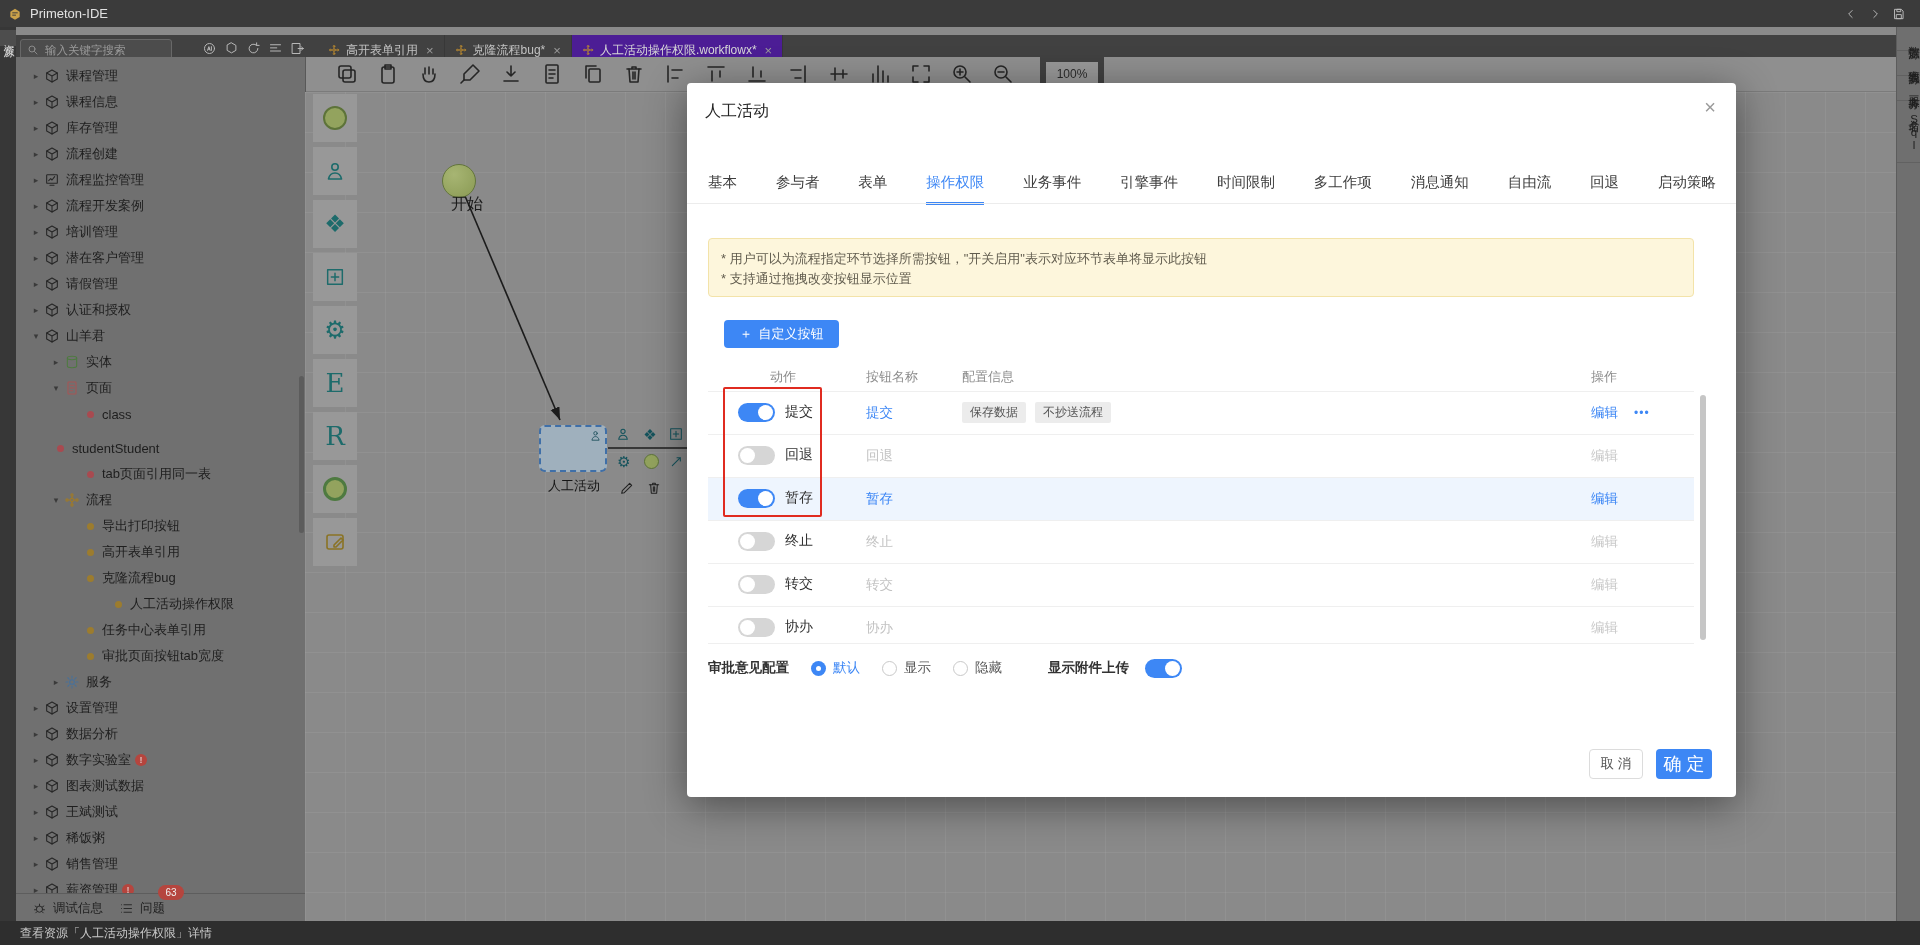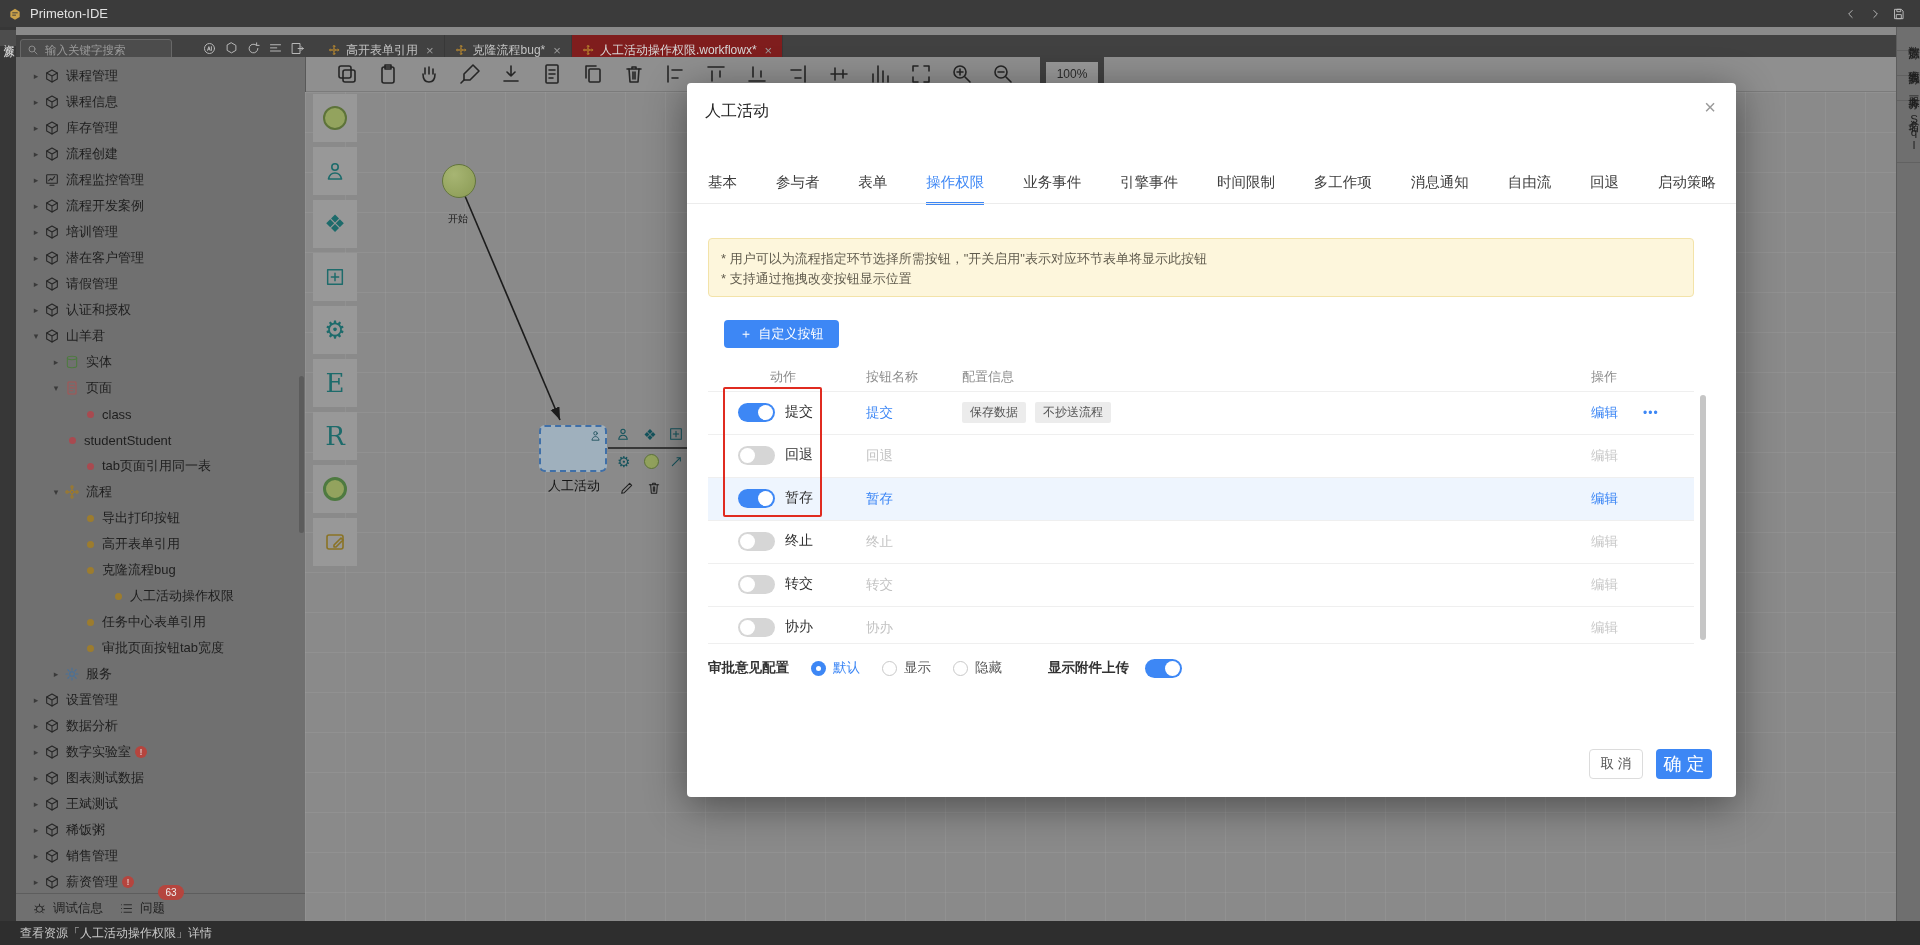--- a/index.html
+++ b/index.html
@@ -25,21 +25,21 @@
   #searchbox{position:absolute;left:4px;top:4px;width:150px;height:20px;background:#4c4c4c;border:1px solid #686868;border-radius:3px;display:flex;align-items:center;color:#a5a5a5}
   #searchbox .ic{width:12px;height:12px;margin:0 4px 0 6px;color:#9a9a9a}
   #searchbox input{background:transparent;border:none;outline:none;color:#c8c8c8;font-size:11.5px;width:110px}
   #searchbox input::placeholder{color:#9a9a9a}
   #quickicons{position:absolute;left:186px;top:6px;display:flex;gap:7px;color:#b8b8b8}
   #quickicons .ic{width:15px;height:15px}
   #edtabs{position:absolute;left:302px;top:0;height:30px;display:flex}
   .edtab{height:30px;display:flex;align-items:center;padding:0 10px;font-size:12px;color:#c3c3c3;border-right:1px solid #383838;position:relative}
   .edtab .wf{width:12px;height:12px;color:#bd8b30;margin-right:6px}
   .edtab .x{margin-left:8px;color:#9a9a9a;font-size:13px}
-  .edtab.active{background:#7f1d1d;color:#d8d8d8}
+  .edtab.active{background:#4c1d95;color:#d8d8d8}
   .edtab.active:after{content:"";position:absolute;left:0;right:0;bottom:0;height:3px;background:#3f7fd4}
 
   
   #toolbar{position:absolute;left:305px;top:57px;width:1591px;height:35px;background:#8f8f8f;border-bottom:1px solid #7b7b7b;display:flex;align-items:center;padding-left:30px;box-sizing:border-box}
   .tbi{width:24px;height:24px;margin-right:17px;color:#262626}
   #zoomlevel{margin-left:8px;width:52px;height:24px;background:#989898;border:6px solid #404040;color:#2b2b2b;font-size:12px;display:flex;align-items:center;justify-content:center}
 
   
   #sidebar{position:absolute;left:16px;top:57px;width:289px;height:836px;background:#707070;border-right:1px solid #585858;overflow:hidden}
   #tree{position:absolute;left:0;top:6px;width:100%}
@@ -64,21 +64,21 @@
     background-image:linear-gradient(rgba(255,255,255,.06) 1px,transparent 1px),linear-gradient(90deg,rgba(255,255,255,.06) 1px,transparent 1px);
     background-size:40px 40px;}
   #palette{position:absolute;left:8px;top:2px;width:44px}
   .pcell{width:44px;height:48px;margin-bottom:5px;background:#989898;display:flex;align-items:center;justify-content:center;color:#1d6b6b}
   .pcell .ic{width:24px;height:24px}
   .pcell .uni{font-size:24px;line-height:1}
   .pcell .letter{font-family:"DejaVu Serif","Liberation Serif",serif;font-size:26px;color:#1d6b6b}
   .cgreen{width:24px;height:24px;border-radius:50%;background:#93a35e;border:2px solid #5d7339;box-sizing:border-box}
   .cring{width:24px;height:24px;border-radius:50%;background:#93a35e;border:3px solid #4e7a40;box-sizing:border-box}
   #startnode{position:absolute;left:137px;top:72px;width:32px;height:32px;border-radius:50%;background:radial-gradient(circle at 35% 30%,#a7b573,#8a9a54);border:1.5px solid #63753c}
-  #startlabel{position:absolute;left:128px;top:120px;width:50px;text-align:center;font-size:10px;color:#1b1b1b}
+  #startlabel{position:absolute;left:128px;top:102px;width:50px;text-align:right;font-size:16px;color:#1b1b1b}
   #edges{position:absolute;left:0;top:0;width:100%;height:100%;pointer-events:none}
   #actnode{position:absolute;left:234px;top:333px;width:68px;height:47px;border:2px dashed #3f6fa8;border-radius:6px;background:#9fb0bd;box-sizing:border-box}
   #actnode .ic{position:absolute;right:3px;top:2px;width:13px;height:13px;color:#1d4f5c}
   #actlabel{position:absolute;left:224px;top:385px;width:90px;text-align:center;font-size:13px;color:#161616}
   .qi{position:absolute;width:18px;height:18px;color:#15535c;display:flex;align-items:center;justify-content:center}
   .qi .ic{width:16px;height:16px}
   .qi .uni{font-size:15px;line-height:1}
   .qi .cgreen{width:15px;height:15px;border-width:1.5px}
 
   
@@ -103,21 +103,21 @@
   .mrow.hl{background:#eef5fe}
   .switch{position:absolute;left:30px;top:11px;width:37px;height:19px;border-radius:10px;background:#d6d6d6}
   .switch.on{background:#3d87f5}
   .switch i{position:absolute;top:2px;left:2px;width:15px;height:15px;border-radius:50%;background:#fff}
   .switch.on i{left:auto;right:2px}
   .acl{position:absolute;left:77px;top:11px;font-weight:500;color:#333}
   .bname{position:absolute;left:158px;top:12px;font-size:13.5px}
   .bname.en{color:#3d87f5}.bname.dis{color:#c3c3c3}
   .tags{position:absolute;left:254px;top:10px;display:flex;gap:9px}
   .tag{background:#ececec;color:#555;font-size:12px;height:21px;line-height:21px;padding:0 8px;border-radius:2px}
-  .ops{position:absolute;left:883px;top:12px;display:flex;gap:25px;font-size:13.5px}
+  .ops{position:absolute;left:883px;top:12px;display:flex;gap:16px;font-size:13.5px}
   .ops .edit.en{color:#3d87f5}.ops .edit.dis{color:#c9c9c9}
   .ops .more{color:#3d87f5;letter-spacing:1px;font-size:12px;line-height:18px}
   #rowend{position:absolute;left:21px;top:560px;width:986px;border-top:1px solid #efefef}
   #redbox{position:absolute;left:36px;top:304px;width:95px;height:126px;border:2.5px solid #e02b20;border-radius:2px;pointer-events:none}
   #mscroll{position:absolute;left:1013px;top:312px;width:6px;height:245px;border-radius:3px;background:#c6c6c6}
   #optrow{position:absolute;left:21px;top:572px;width:986px;height:26px;display:flex;align-items:center;font-size:13.5px}
   #optlabel{font-weight:600;color:#333}
   .radio{width:15px;height:15px;border-radius:50%;box-sizing:border-box;border:1px solid #c9c9c9;background:#fff;margin:0 7px 0 22px;position:relative}
   .radio.sel{border:none;background:#3d87f5}
   .radio.sel:after{content:"";position:absolute;left:5px;top:5px;width:5px;height:5px;border-radius:50%;background:#fff}
@@ -484,21 +484,21 @@
             <path d="M9 8h6M9 12h6M9 16h4"></path>
           </svg>
         </span>
         <span>页面</span>
       </div>
       <div class="trow" style="padding-left: 54px;">
         <span class="caret"></span>
         <span class="dot red"></span>
         <span>class</span>
       </div>
-      <div class="trow" style="padding-left: 36px;">
+      <div class="trow" style="padding-left: 24px; margin-top: 8px;">
         <span class="caret"></span>
         <span class="dot red"></span>
         <span>studentStudent</span>
       </div>
       <div class="trow" style="padding-left: 54px;">
         <span class="caret"></span>
         <span class="dot red"></span>
         <span>tab页面引用同一表</span>
       </div>
       <div class="trow" style="padding-left: 34px;">

